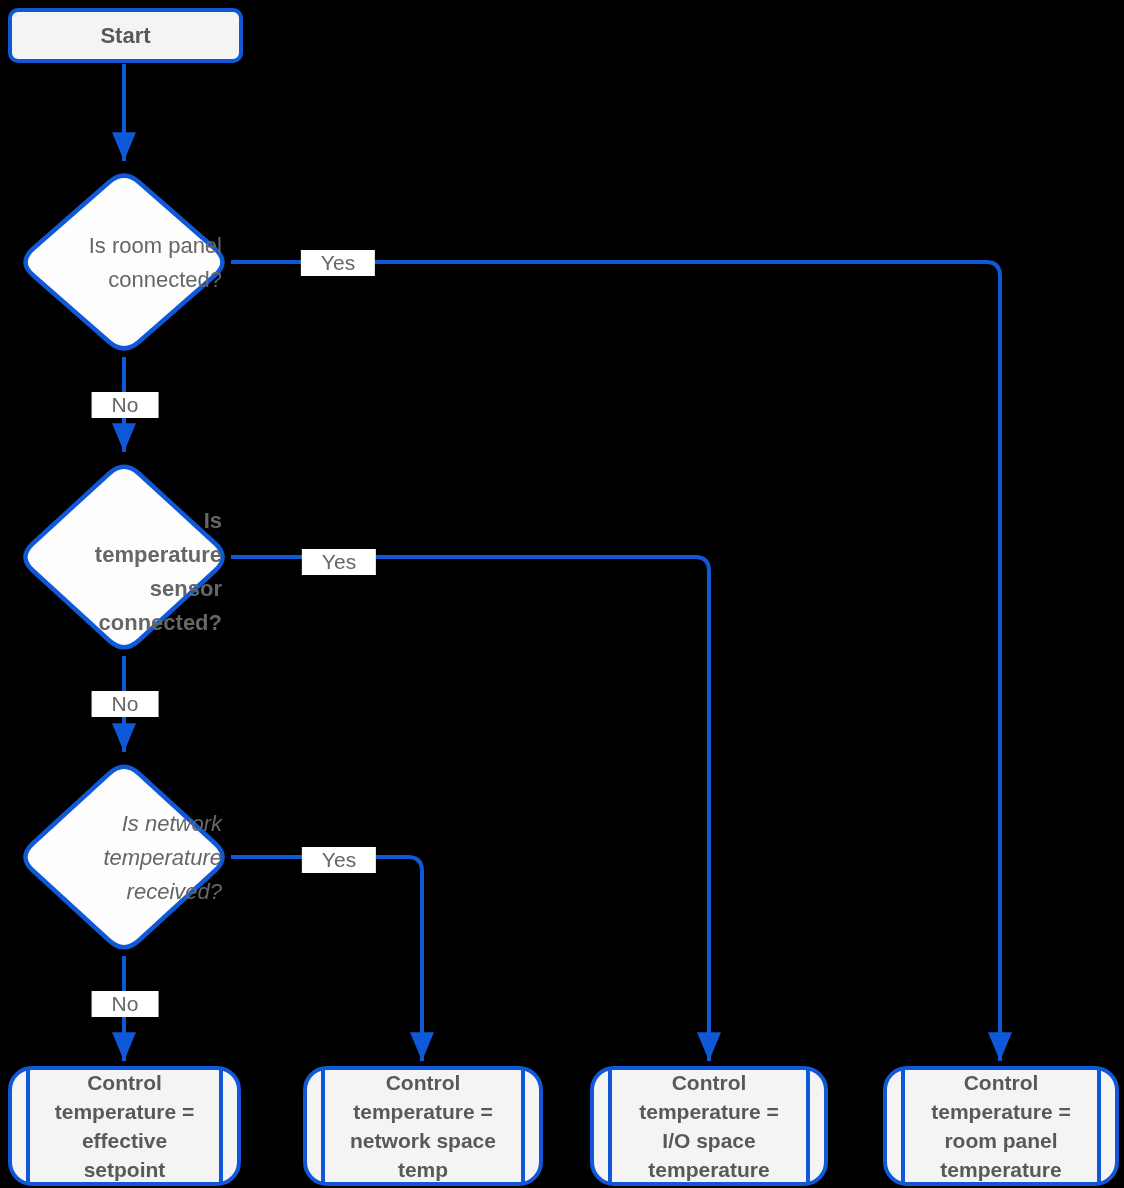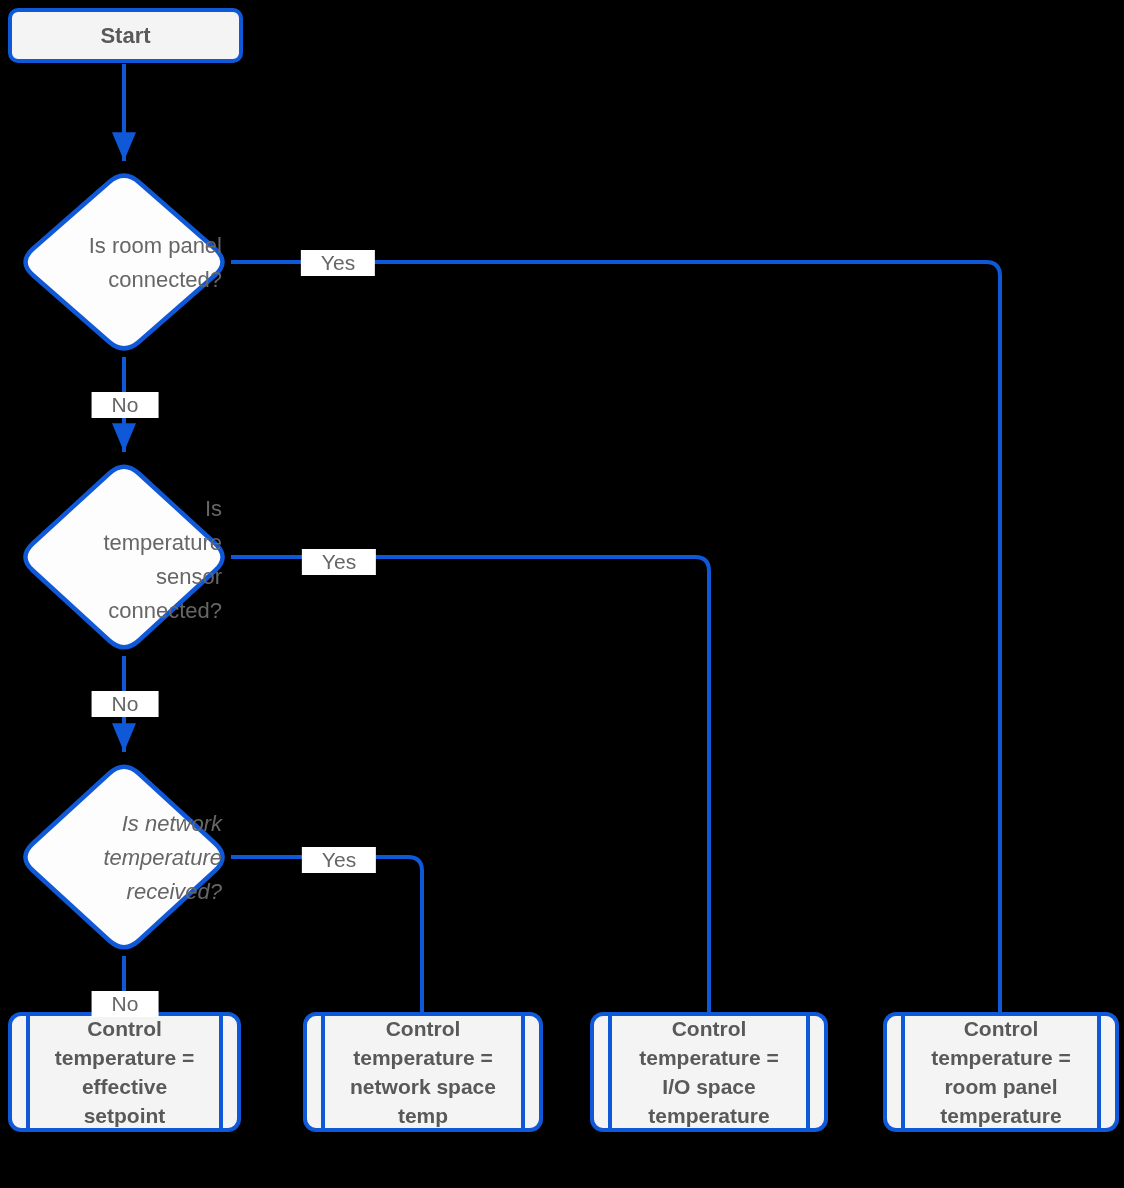--- a/index.html
+++ b/index.html
@@ -33,22 +33,22 @@
     text-align:center;
     color:var(--text-bold);
     font-weight:bold;
   }
   .start{
     left:8px;top:8px;width:235px;height:55px;
     border-radius:10px;
     font-size:22px;
   }
   .obox{
-    top:1012px;height:120px;
-    border-radius:13px;
+    top:1066px;height:120px;
+    border-radius:24px;
     font-size:21px;line-height:29px;
   }
   .obox .otext{white-space:pre-line;position:relative;z-index:2;width:100%;}
   .obox .bar{
     position:absolute;top:0;bottom:0;width:4px;
     background:var(--accent);z-index:1;
   }
   .obox .bar.l{left:14px;}
   .obox .bar.r{right:14px;}
   .obox.o1{left:8px;width:233px;}
@@ -59,21 +59,21 @@
   .dlabel{
     position:absolute;z-index:3;
     width:196px;
     transform:translate(-50%,-50%);
     text-align:right;
     color:var(--text-reg);
     font-size:22px;line-height:34px;
     white-space:pre-line;
   }
   .dlabel.d1{left:124px;top:263px;}
-  .dlabel.d2{left:124px;top:560px;}
+  .dlabel.d2{left:124px;top:572px;font-weight:bold;}
   .dlabel.d3{left:124px;top:858px;font-style:italic;}
 
   .elabel{
     position:absolute;z-index:4;
     transform:translate(-50%,-50%);
     background:var(--label-bg);
     color:var(--text-reg);
     font-size:21px;line-height:24px;
     padding:1px 20px;
   }

